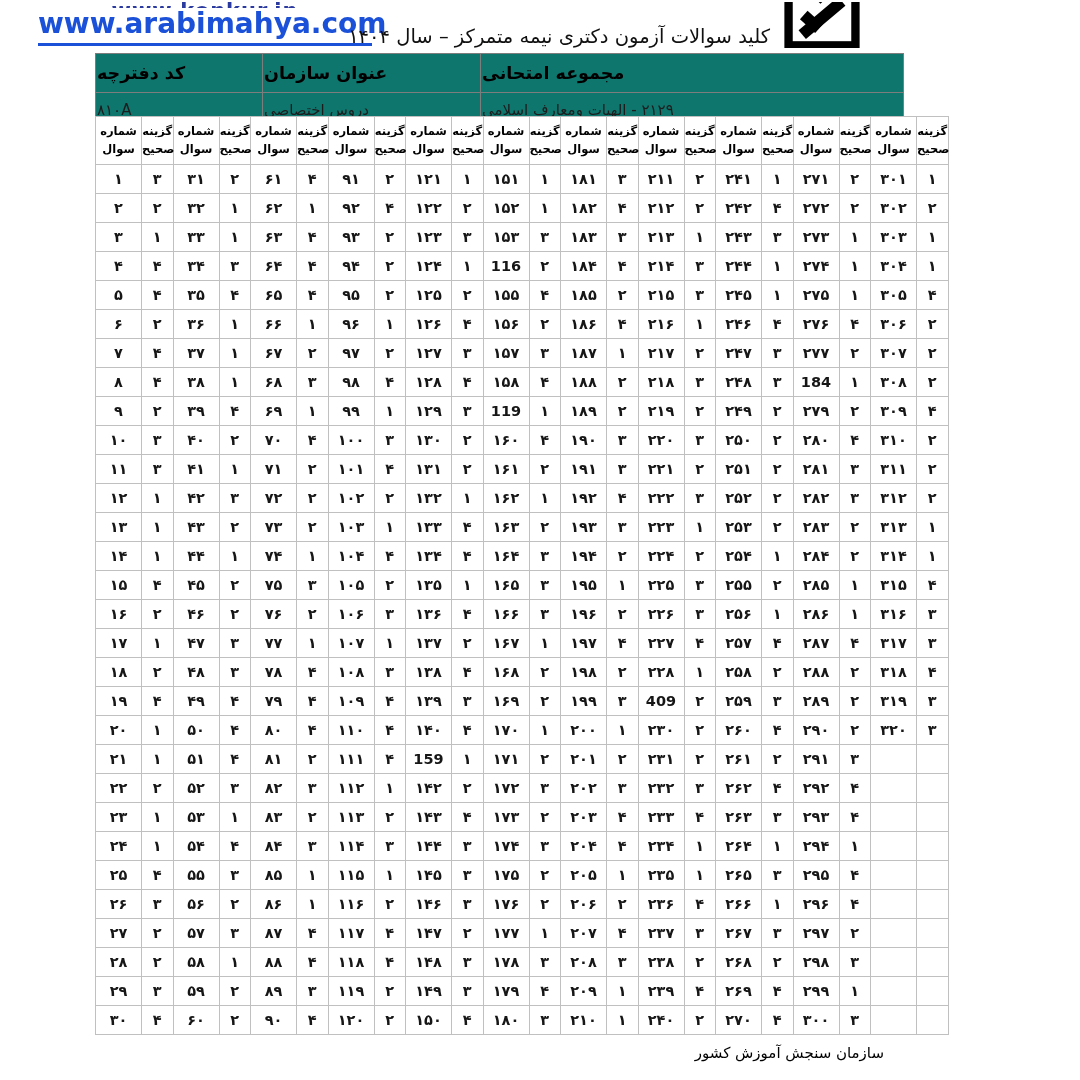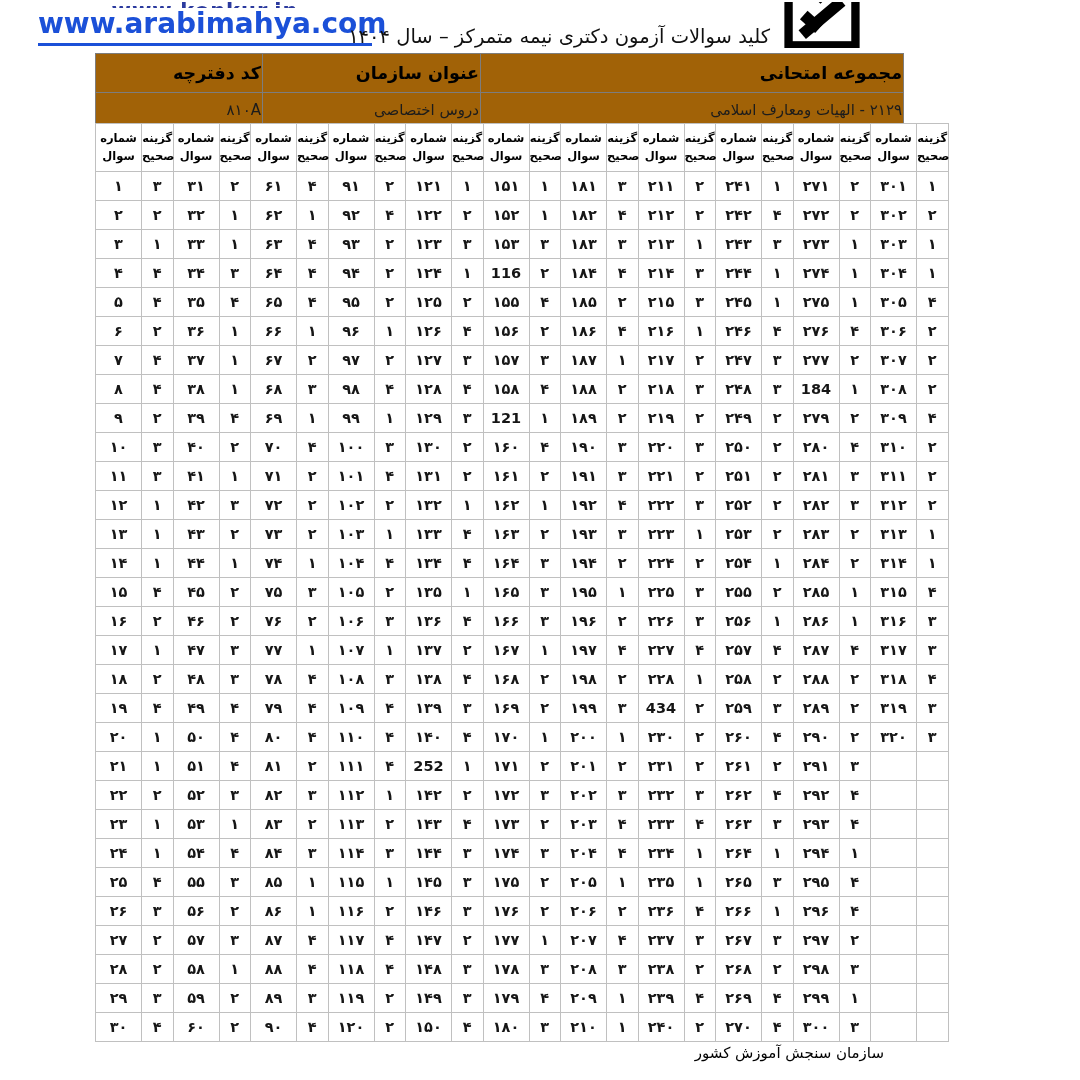--- a/index.html
+++ b/index.html
@@ -17,27 +17,27 @@
   
   .titlebar{position:absolute;top:0;right:220px;height:48px;direction:rtl;
             display:flex;align-items:flex-end;gap:14px;}
   .logo-wrap{width:76px;height:46px;overflow:hidden;position:relative;flex:0 0 auto;}
   .logo-wrap svg{position:absolute;top:-16px;left:0;}
   .doc-title{font-size:19.5px;color:#101010;white-space:nowrap;padding-top:4px;}
 
   
   table{border-collapse:collapse;}
   .booklet{position:absolute;left:95px;top:53px;width:808px;direction:rtl;table-layout:fixed;}
-  .booklet th,.booklet td{border:1px solid #7d7d7d;text-align:right;vertical-align:middle;
-                          background:#a16207;overflow:hidden;}
+  .booklet th,.booklet td{border:1px solid #7d7d7d;text-align:left;vertical-align:middle;
+                          background:#0f766e;overflow:hidden;}
   .booklet th{height:36px;font-size:17.5px;font-weight:bold;color:#000;}
   .booklet td{height:31px;font-size:15px;color:#1c1c1c;}
 
   
-  .answers{position:absolute;left:95px;top:123px;width:853px;direction:ltr;table-layout:fixed;}
+  .answers{position:absolute;left:95px;top:116px;width:853px;direction:ltr;table-layout:fixed;}
   .answers th,.answers td{border:1px solid #c0c0c0;text-align:center;vertical-align:middle;
                           background:#fff;padding:0;}
   .answers th{height:47px;font-size:11.5px;font-weight:bold;line-height:1.55;color:#000;}
   .answers td{height:28px;font-size:14.5px;font-weight:bold;color:#161616;}
   .qcol{width:46px;} .acol{width:31.5px;}
 
   .footer{position:absolute;top:1044px;right:196px;font-size:15px;color:#000000;direction:rtl;}
 </style>
 </head>
 <body>
@@ -330,21 +330,21 @@
           <td>۹</td>
           <td>۲</td>
           <td>۳۹</td>
           <td>۴</td>
           <td>۶۹</td>
           <td>۱</td>
           <td>۹۹</td>
           <td>۱</td>
           <td>۱۲۹</td>
           <td>۳</td>
-          <td>121</td>
+          <td>119</td>
           <td>۱</td>
           <td>۱۸۹</td>
           <td>۲</td>
           <td>۲۱۹</td>
           <td>۲</td>
           <td>۲۴۹</td>
           <td>۲</td>
           <td>۲۷۹</td>
           <td>۲</td>
           <td>۳۰۹</td>
@@ -574,21 +574,21 @@
           <td>۷۹</td>
           <td>۴</td>
           <td>۱۰۹</td>
           <td>۴</td>
           <td>۱۳۹</td>
           <td>۳</td>
           <td>۱۶۹</td>
           <td>۲</td>
           <td>۱۹۹</td>
           <td>۳</td>
-          <td>434</td>
+          <td>409</td>
           <td>۲</td>
           <td>۲۵۹</td>
           <td>۳</td>
           <td>۲۸۹</td>
           <td>۲</td>
           <td>۳۱۹</td>
           <td>۳</td>
         </tr>
         <tr>
           <td>۲۰</td>
@@ -616,21 +616,21 @@
         </tr>
         <tr>
           <td>۲۱</td>
           <td>۱</td>
           <td>۵۱</td>
           <td>۴</td>
           <td>۸۱</td>
           <td>۲</td>
           <td>۱۱۱</td>
           <td>۴</td>
-          <td>252</td>
+          <td>159</td>
           <td>۱</td>
           <td>۱۷۱</td>
           <td>۲</td>
           <td>۲۰۱</td>
           <td>۲</td>
           <td>۲۳۱</td>
           <td>۲</td>
           <td>۲۶۱</td>
           <td>۲</td>
           <td>۲۹۱</td>

